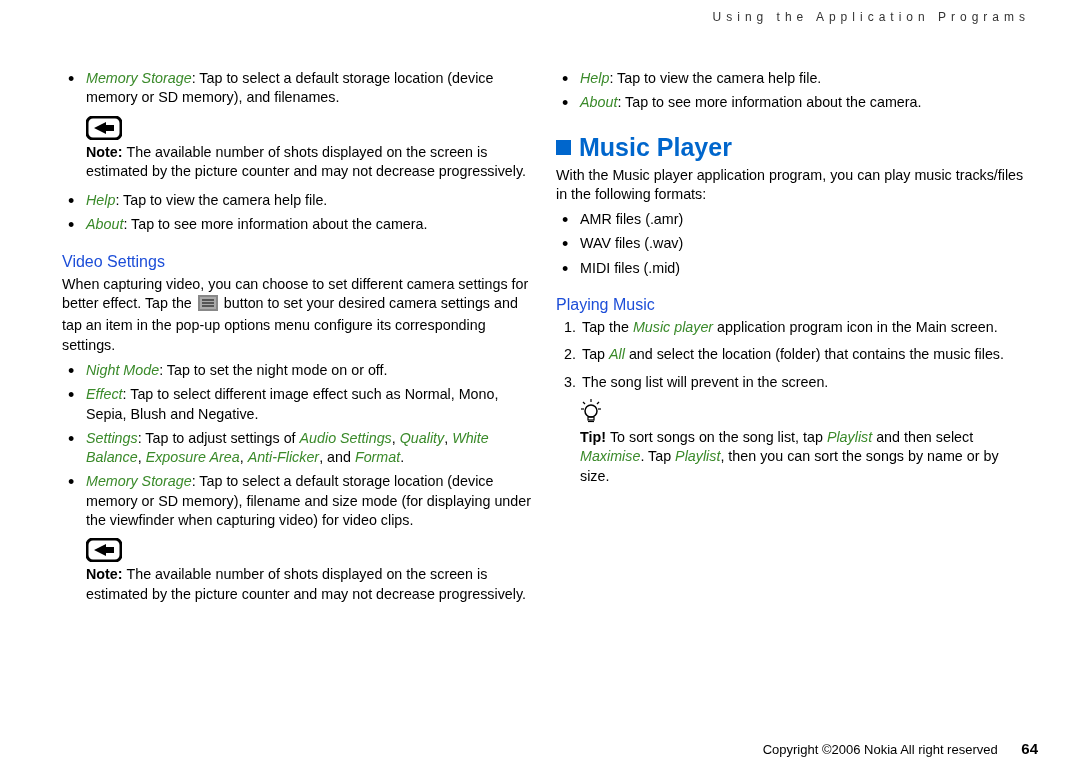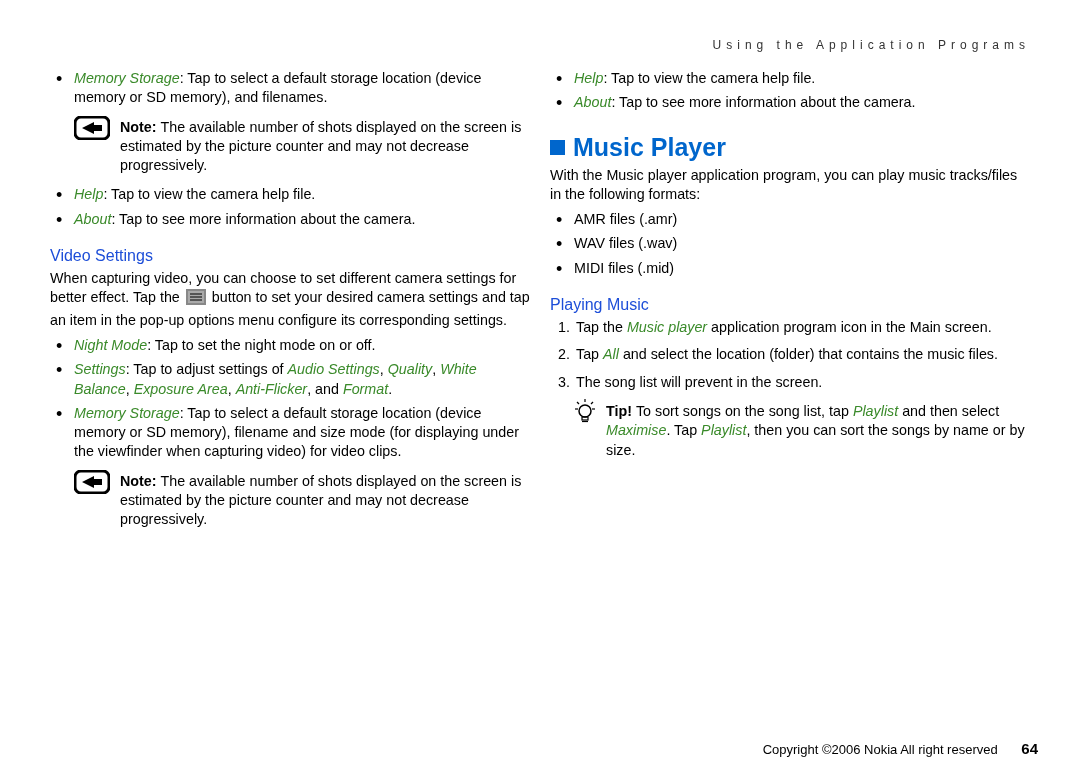--- a/index.html
+++ b/index.html
@@ -10,30 +10,31 @@
     padding: 30px 50px 25px 50px;
     box-sizing: border-box;
     font-family: Arial, Helvetica, sans-serif;
     font-size: 14.3px;
     color: #000;
     background: #fff;
     position: relative;
   }
   .header-right {
     position: absolute;
-    top: 38px;
+    top: 10px;
     right: 50px;
     font-size: 12px;
     letter-spacing: 5px;
     color: #333;
   }
   .columns {
     display: flex;
     gap: 20px;
     margin-top: 35px;
+    margin-left: 12px;
   }
   .col {
     flex: 1;
     min-width: 0;
   }
   .green-italic {
     color: #3a8a2a;
     font-style: italic;
   }
   .h2 {
@@ -86,20 +87,21 @@
   }
   p {
     margin: 2px 0 6px 0;
     line-height: 1.35;
   }
   .note-block {
     display: flex;
     align-items: flex-start;
     margin: 10px 0 10px 0;
     padding-left: 24px;
+    flex-direction: column;
   }
   .note-icon {
     flex: 0 0 auto;
     margin-right: 10px;
     margin-top: -2px;
   }
   .note-text { flex: 1; line-height: 1.35; }
   .tip-icon {
     flex: 0 0 auto;
     margin-right: 10px;
@@ -162,20 +164,21 @@
             <rect x="4" y="4" width="12" height="2" fill="#555"></rect>
             <rect x="4" y="7" width="12" height="2" fill="#555"></rect>
             <rect x="4" y="10" width="12" height="2" fill="#555"></rect>
           </svg>
       </span>
       <span> button to set your desired camera settings and tap an item in the pop-up options menu configure its corresponding settings.</span>
     </p>
 
     <ul>
       <li><span class="green-italic">Night Mode</span><span>: Tap to set the night mode on or off.</span></li>
+      <li><span class="green-italic">Effect</span><span>: Tap to select different image effect such as Normal, Mono, Sepia, Blush and Negative.</span></li>
       <li>
         <span class="green-italic">Settings</span><span>: Tap to adjust settings of </span><span class="green-italic">Audio Settings</span>, <span class="green-italic">Quality</span>, <span class="green-italic">White Balance</span>, <span class="green-italic">Exposure Area</span>, <span class="green-italic">Anti-Flicker</span><span>, and </span><span class="green-italic">Format</span><span>.</span>
       </li>
       <li><span class="green-italic">Memory Storage</span><span>: Tap to select a default storage location (device memory or SD memory), filename and size mode (for displaying under the viewfinder when capturing video) for video clips.</span></li>
     </ul>
 
     <div class="note-block">
       <span class="note-icon">
         <svg width="36" height="24" viewBox="0 0 36 24">
             <rect x="1" y="1" width="34" height="22" rx="6" ry="6" fill="none" stroke="#000" stroke-width="3"></rect>

